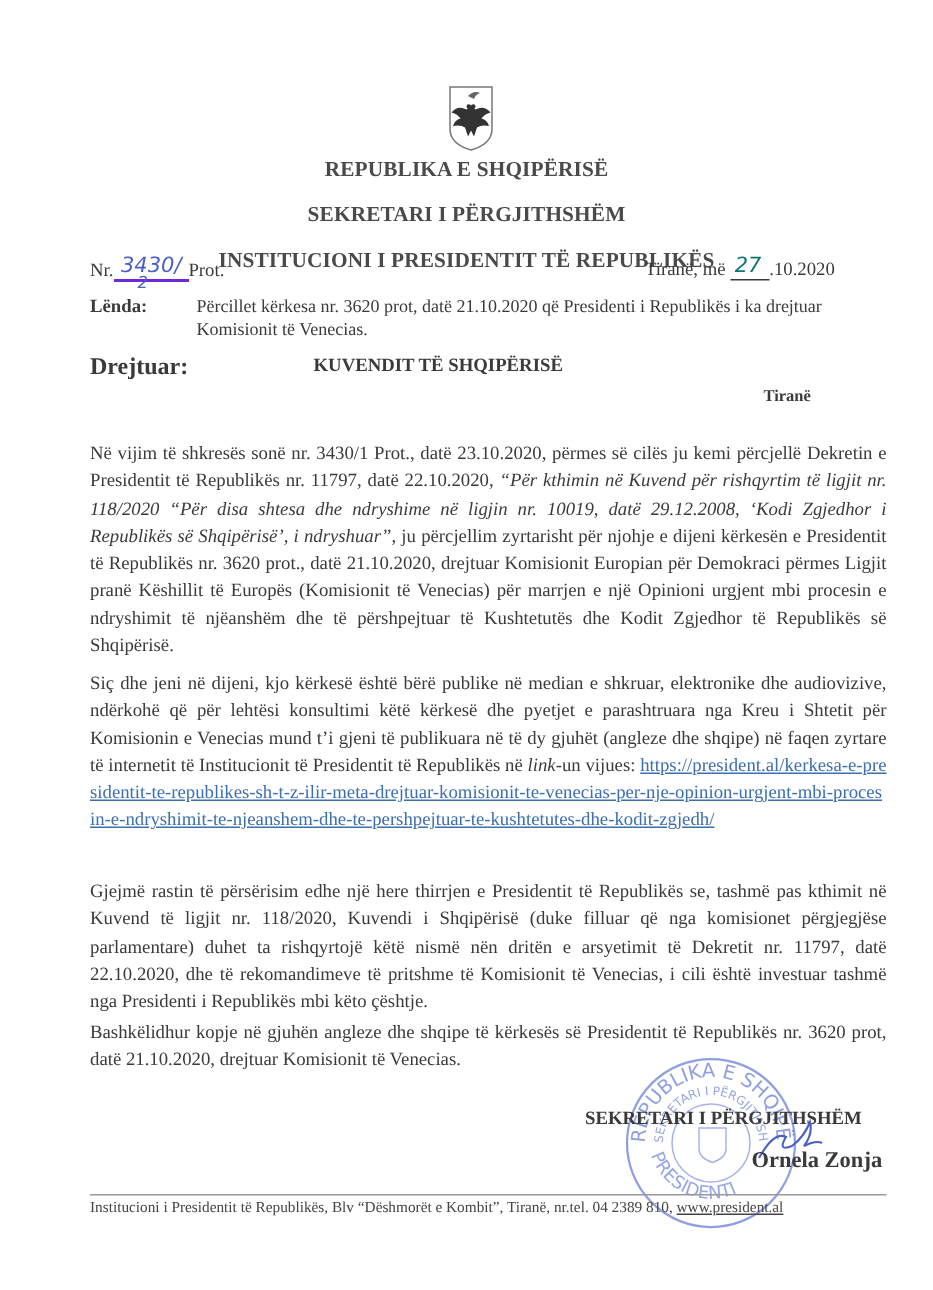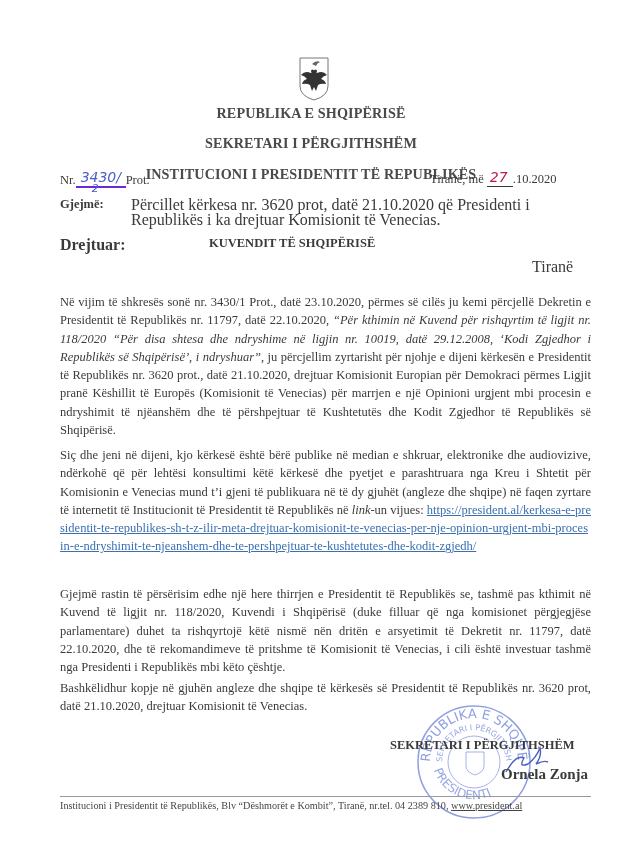--- a/index.html
+++ b/index.html
@@ -11,26 +11,26 @@
     color: #4a4a4a; line-height: 16px; letter-spacing: 0.1px; }
   .h1 { top: 105px; }
   .h2 { top: 120px; margin-top: 46px; }
   .h3 { top: 135px; }
   .ref { left: 60px; top: 172px; font-size: 12.5px; }
   .ref .hand { display: inline-block; width: 50px; border-bottom: 2px solid #6d28d9; position: relative; height: 14px; vertical-align: bottom; }
   .ref .hand span { position: absolute; left: 5px; top: -3px; color: #4a5fc8; font-style: italic; font-size: 14px; font-family: "DejaVu Sans", sans-serif; }
   .ref .hand .sub { left: 16px; top: 10px; font-size: 11px; }
   .date { left: 430px; top: 172px; font-size: 12.5px; }
   .date .hand { display: inline-block; width: 26px; border-bottom: 1px solid #3a3a3a; position: relative; height: 14px; vertical-align: bottom; }
-  .date .hand span { position: absolute; left: 3px; top: -3px; color: #be185d; font-style: italic; font-size: 14px; font-family: "DejaVu Sans", sans-serif; }
+  .date .hand span { position: absolute; left: 3px; top: -3px; color: #0f766e; font-style: italic; font-size: 14px; font-family: "DejaVu Sans", sans-serif; }
   .lenda-label { left: 60px; top: 197px; font-weight: bold; font-size: 12.5px; }
-  .lenda-text { left: 131px; top: 197px; width: 460px; font-size: 16px; line-height: 15px; }
+  .lenda-text { left: 131px; top: 197px; width: 460px; font-size: 12px; line-height: 15px; }
   .drejt-label { left: 60px; top: 236px; font-weight: bold; font-size: 16px; }
   .drejt-to { left: 209px; top: 236px; font-weight: bold; font-size: 12.5px; }
-  .tirane { left: 532px; top: 258px; font-weight: normal; font-size: 16px; }
+  .tirane { left: 509px; top: 258px; font-weight: bold; font-size: 11px; }
   .para { left: 60px; width: 531px; font-size: 12.5px; line-height: 18.3px; text-align: justify; }
   .p1 { top: 293px; }
   .p2 { top: 446px; }
   .p3 { top: 585px; }
   .p4 { top: 679px; }
   .link { color: #3b6fb0; text-decoration: underline; word-break: break-all; }
   .sig-title { left: 390px; top: 738px; font-weight: bold; font-size: 12.5px; }
   .sig-name { left: 501px; top: 766px; font-weight: bold; font-size: 15px; }
   .stamp { left: 412px; top: 700px; width: 125px; height: 125px; }
   .footer-line { left: 60px; top: 796px; width: 531px; height: 0; border-top: 1px solid #999; }
@@ -54,21 +54,21 @@
 
 <div class="abs ref">
   <span>Nr.</span><span class="hand"><span>3430/</span><span class="sub">2</span></span><span>Prot.</span>
 </div>
 
 <div class="abs date">
   <span>Tiranë, më</span>
   <span class="hand"><span>27</span></span><span>.10.2020</span>
 </div>
 
-<div class="abs lenda-label">Gjejmë:</div>
+<div class="abs lenda-label">Lënda:</div>
 <div class="abs lenda-text">Përcillet kërkesa nr. 3620 prot, datë 21.10.2020 që Presidenti i Republikës i ka drejtuar Komisionit të Venecias.</div>
 
 <div class="abs drejt-label">Drejtuar:</div>
 <div class="abs drejt-to">KUVENDIT TË SHQIPËRISË</div>
 <div class="abs tirane">Tiranë</div>
 
 <div class="abs para p1"><span>Në vijim të shkresës sonë nr. 3430/1 Prot., datë 23.10.2020, përmes së cilës ju kemi përcjellë Dekretin e Presidentit të Republikës nr. 11797, datë 22.10.2020, </span><i>“Për kthimin në Kuvend për rishqyrtim të ligjit nr. 118/2020 “Për disa shtesa dhe ndryshime në ligjin nr. 10019, datë 29.12.2008, ‘Kodi Zgjedhor i Republikës së Shqipërisë’, i ndryshuar”</i><span>, ju përcjellim zyrtarisht për njohje e dijeni kërkesën e Presidentit të Republikës nr. 3620 prot., datë 21.10.2020, drejtuar Komisionit Europian për Demokraci përmes Ligjit pranë Këshillit të Europës (Komisionit të Venecias) për marrjen e një Opinioni urgjent mbi procesin e ndryshimit të njëanshëm dhe të përshpejtuar të Kushtetutës dhe Kodit Zgjedhor të Republikës së Shqipërisë.</span></div>
 
 <div class="abs para p2"><span>Siç dhe jeni në dijeni, kjo kërkesë është bërë publike në median e shkruar, elektronike dhe audiovizive, ndërkohë që për lehtësi konsultimi këtë kërkesë dhe pyetjet e parashtruara nga Kreu i Shtetit për Komisionin e Venecias mund t’i gjeni të publikuara në të dy gjuhët (angleze dhe shqipe) në faqen zyrtare të internetit të Institucionit të Presidentit të Republikës në </span><i>link</i><span>-un vijues: </span><a class="link">https://president.al/kerkesa-e-presidentit-te-republikes-sh-t-z-ilir-meta-drejtuar-komisionit-te-venecias-per-nje-opinion-urgjent-mbi-procesin-e-ndryshimit-te-njeanshem-dhe-te-pershpejtuar-te-kushtetutes-dhe-kodit-zgjedh/</a></div>
 

